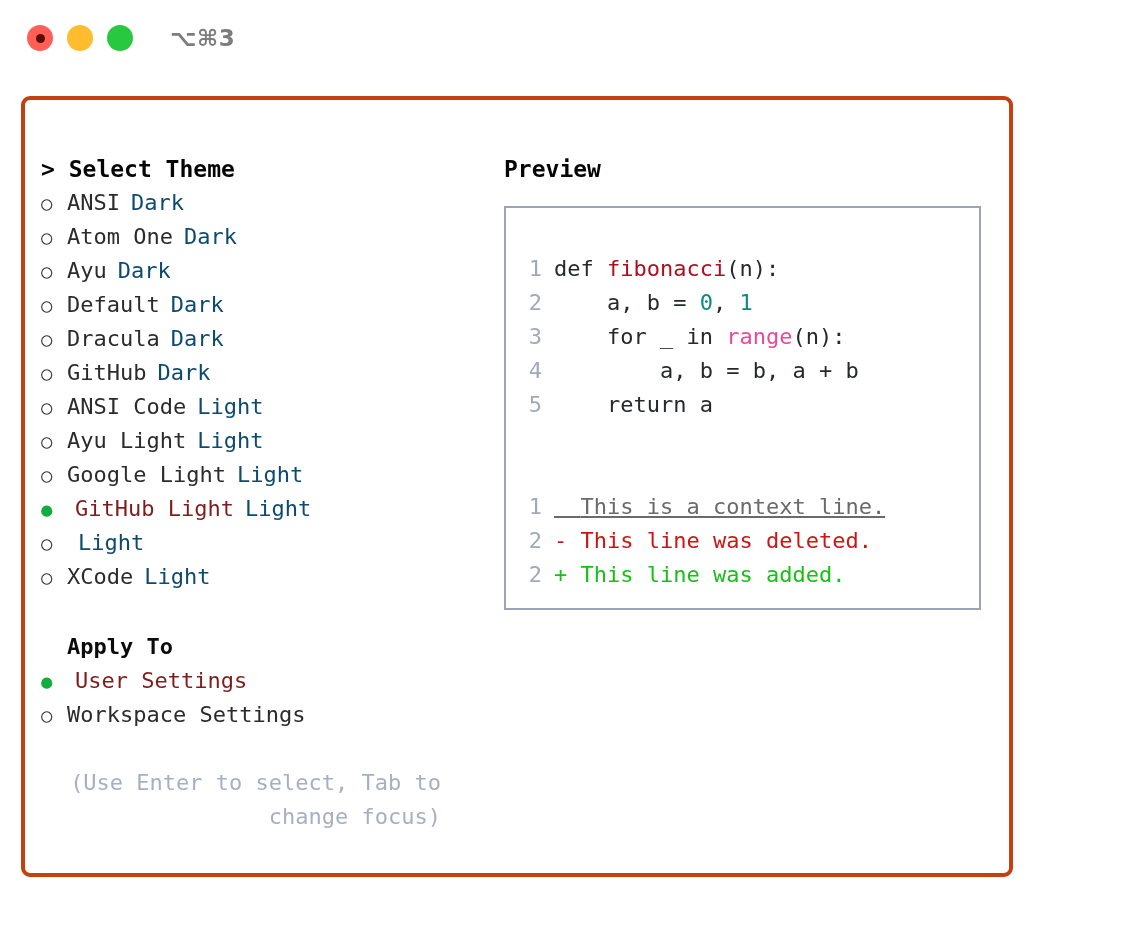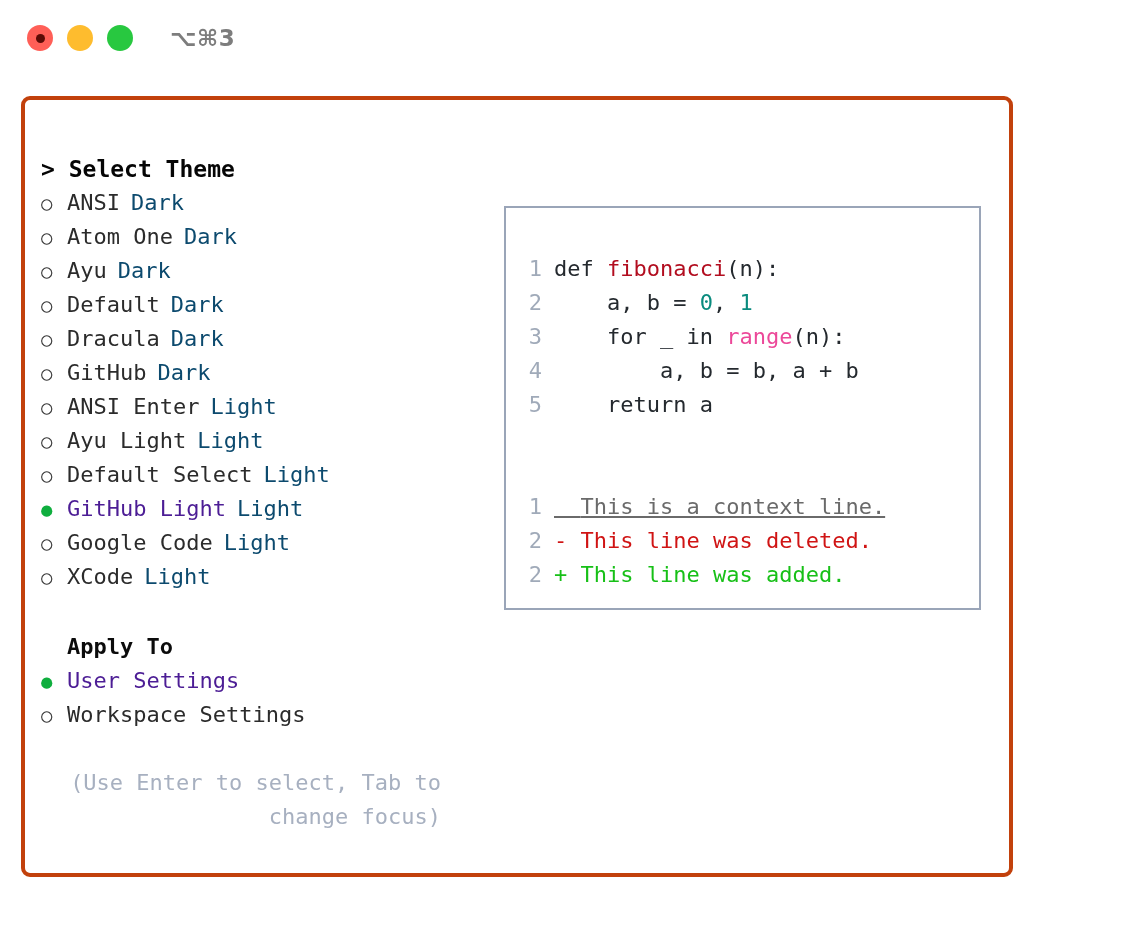--- a/index.html
+++ b/index.html
@@ -116,21 +116,21 @@
   }
   .bullet {
     width: 26px;
     flex: 0 0 26px;
     font-size: 19px;
     line-height: 34px;
     color: #3a3a3a;
   }
   .bullet.sel { color: #0fae3e; }
   .opt-label { color: #2b2b2b; }
-  .opt.selected .opt-label { color: #4c1d95; }
+  .opt.selected .opt-label { color: #7f1d1d; margin-left: 8px; }
   .opt-tag {
     color: #0c4a6e;
     margin-left: 11px;
   }
 
   .section-gap { height: 36px; }
 
   .section-title {
     display: flex;
     align-items: flex-start;
@@ -216,42 +216,45 @@
     <div id="left-col">
       <div class="col-header">&gt; Select Theme</div>
 
       <div class="opt-list" id="theme-list">
           <div class="opt"><span class="bullet">○</span><span class="opt-label">ANSI</span><span class="opt-tag">Dark</span></div>
           <div class="opt"><span class="bullet">○</span><span class="opt-label">Atom One</span><span class="opt-tag">Dark</span></div>
           <div class="opt"><span class="bullet">○</span><span class="opt-label">Ayu</span><span class="opt-tag">Dark</span></div>
           <div class="opt"><span class="bullet">○</span><span class="opt-label">Default</span><span class="opt-tag">Dark</span></div>
           <div class="opt"><span class="bullet">○</span><span class="opt-label">Dracula</span><span class="opt-tag">Dark</span></div>
           <div class="opt"><span class="bullet">○</span><span class="opt-label">GitHub</span><span class="opt-tag">Dark</span></div>
-          <div class="opt"><span class="bullet">○</span><span class="opt-label">ANSI Enter</span><span class="opt-tag">Light</span></div>
+          <div class="opt"><span class="bullet">○</span><span class="opt-label">ANSI Code</span><span class="opt-tag">Light</span></div>
           <div class="opt"><span class="bullet">○</span><span class="opt-label">Ayu Light</span><span class="opt-tag">Light</span></div>
-          <div class="opt"><span class="bullet">○</span><span class="opt-label">Default Select</span><span class="opt-tag">Light</span></div>
+          <div class="opt"><span class="bullet">○</span><span class="opt-label">Google Light</span><span class="opt-tag">Light</span></div>
           <div class="opt selected"><span class="bullet sel">●</span><span class="opt-label">GitHub Light</span><span class="opt-tag">Light</span></div>
-          <div class="opt"><span class="bullet">○</span><span class="opt-label">Google Code</span><span class="opt-tag">Light</span></div>
+          <div class="opt"><span class="bullet">○</span><span class="opt-tag">Light</span></div>
           <div class="opt"><span class="bullet">○</span><span class="opt-label">XCode</span><span class="opt-tag">Light</span></div>
         </div>
 
       <div class="section-gap"></div>
 
       <div class="section-title">
         <span class="bullet">○</span>
         <span>Apply To</span>
       </div>
 
       <div class="opt-list" id="apply-list">
           <div class="opt selected"><span class="bullet sel">●</span><span class="opt-label">User Settings</span></div>
           <div class="opt"><span class="bullet">○</span><span class="opt-label">Workspace Settings</span></div>
         </div>
 
       <div class="hint">(Use Enter to select, Tab to change focus)</div>
     </div>
 
+    <div id="right-col">
+      <div class="col-header">Preview</div>
+    </div>
 
     <div id="preview-box">
       <div id="code"><div class="cline"><span class="lno">1</span><span class="ctext"><span class="tok-plain">def </span><span class="tok-fn">fibonacci</span><span class="tok-plain">(n):</span></span></div><div class="cline"><span class="lno">2</span><span class="ctext"><span class="tok-plain">    a, b = </span><span class="tok-num">0</span><span class="tok-plain">, </span><span class="tok-num">1</span></span></div><div class="cline"><span class="lno">3</span><span class="ctext"><span class="tok-plain">    for _ in </span><span class="tok-call">range</span><span class="tok-plain">(n):</span></span></div><div class="cline"><span class="lno">4</span><span class="ctext"><span class="tok-plain">        a, b = b, a + b</span></span></div><div class="cline"><span class="lno">5</span><span class="ctext"><span class="tok-plain">    return a</span></span></div><div class="blank-line"></div><div class="blank-line"></div><div class="cline"><span class="lno">1</span><span class="ctext tok-ctx"><span>  </span><span>This is a context line.</span></span></div><div class="cline"><span class="lno">2</span><span class="ctext tok-del"><span>- </span><span>This line was deleted.</span></span></div><div class="cline"><span class="lno">2</span><span class="ctext tok-add"><span>+ </span><span>This line was added.</span></span></div></div>
     </div>
 
   </div>
 </div>
 
 </body></html>

